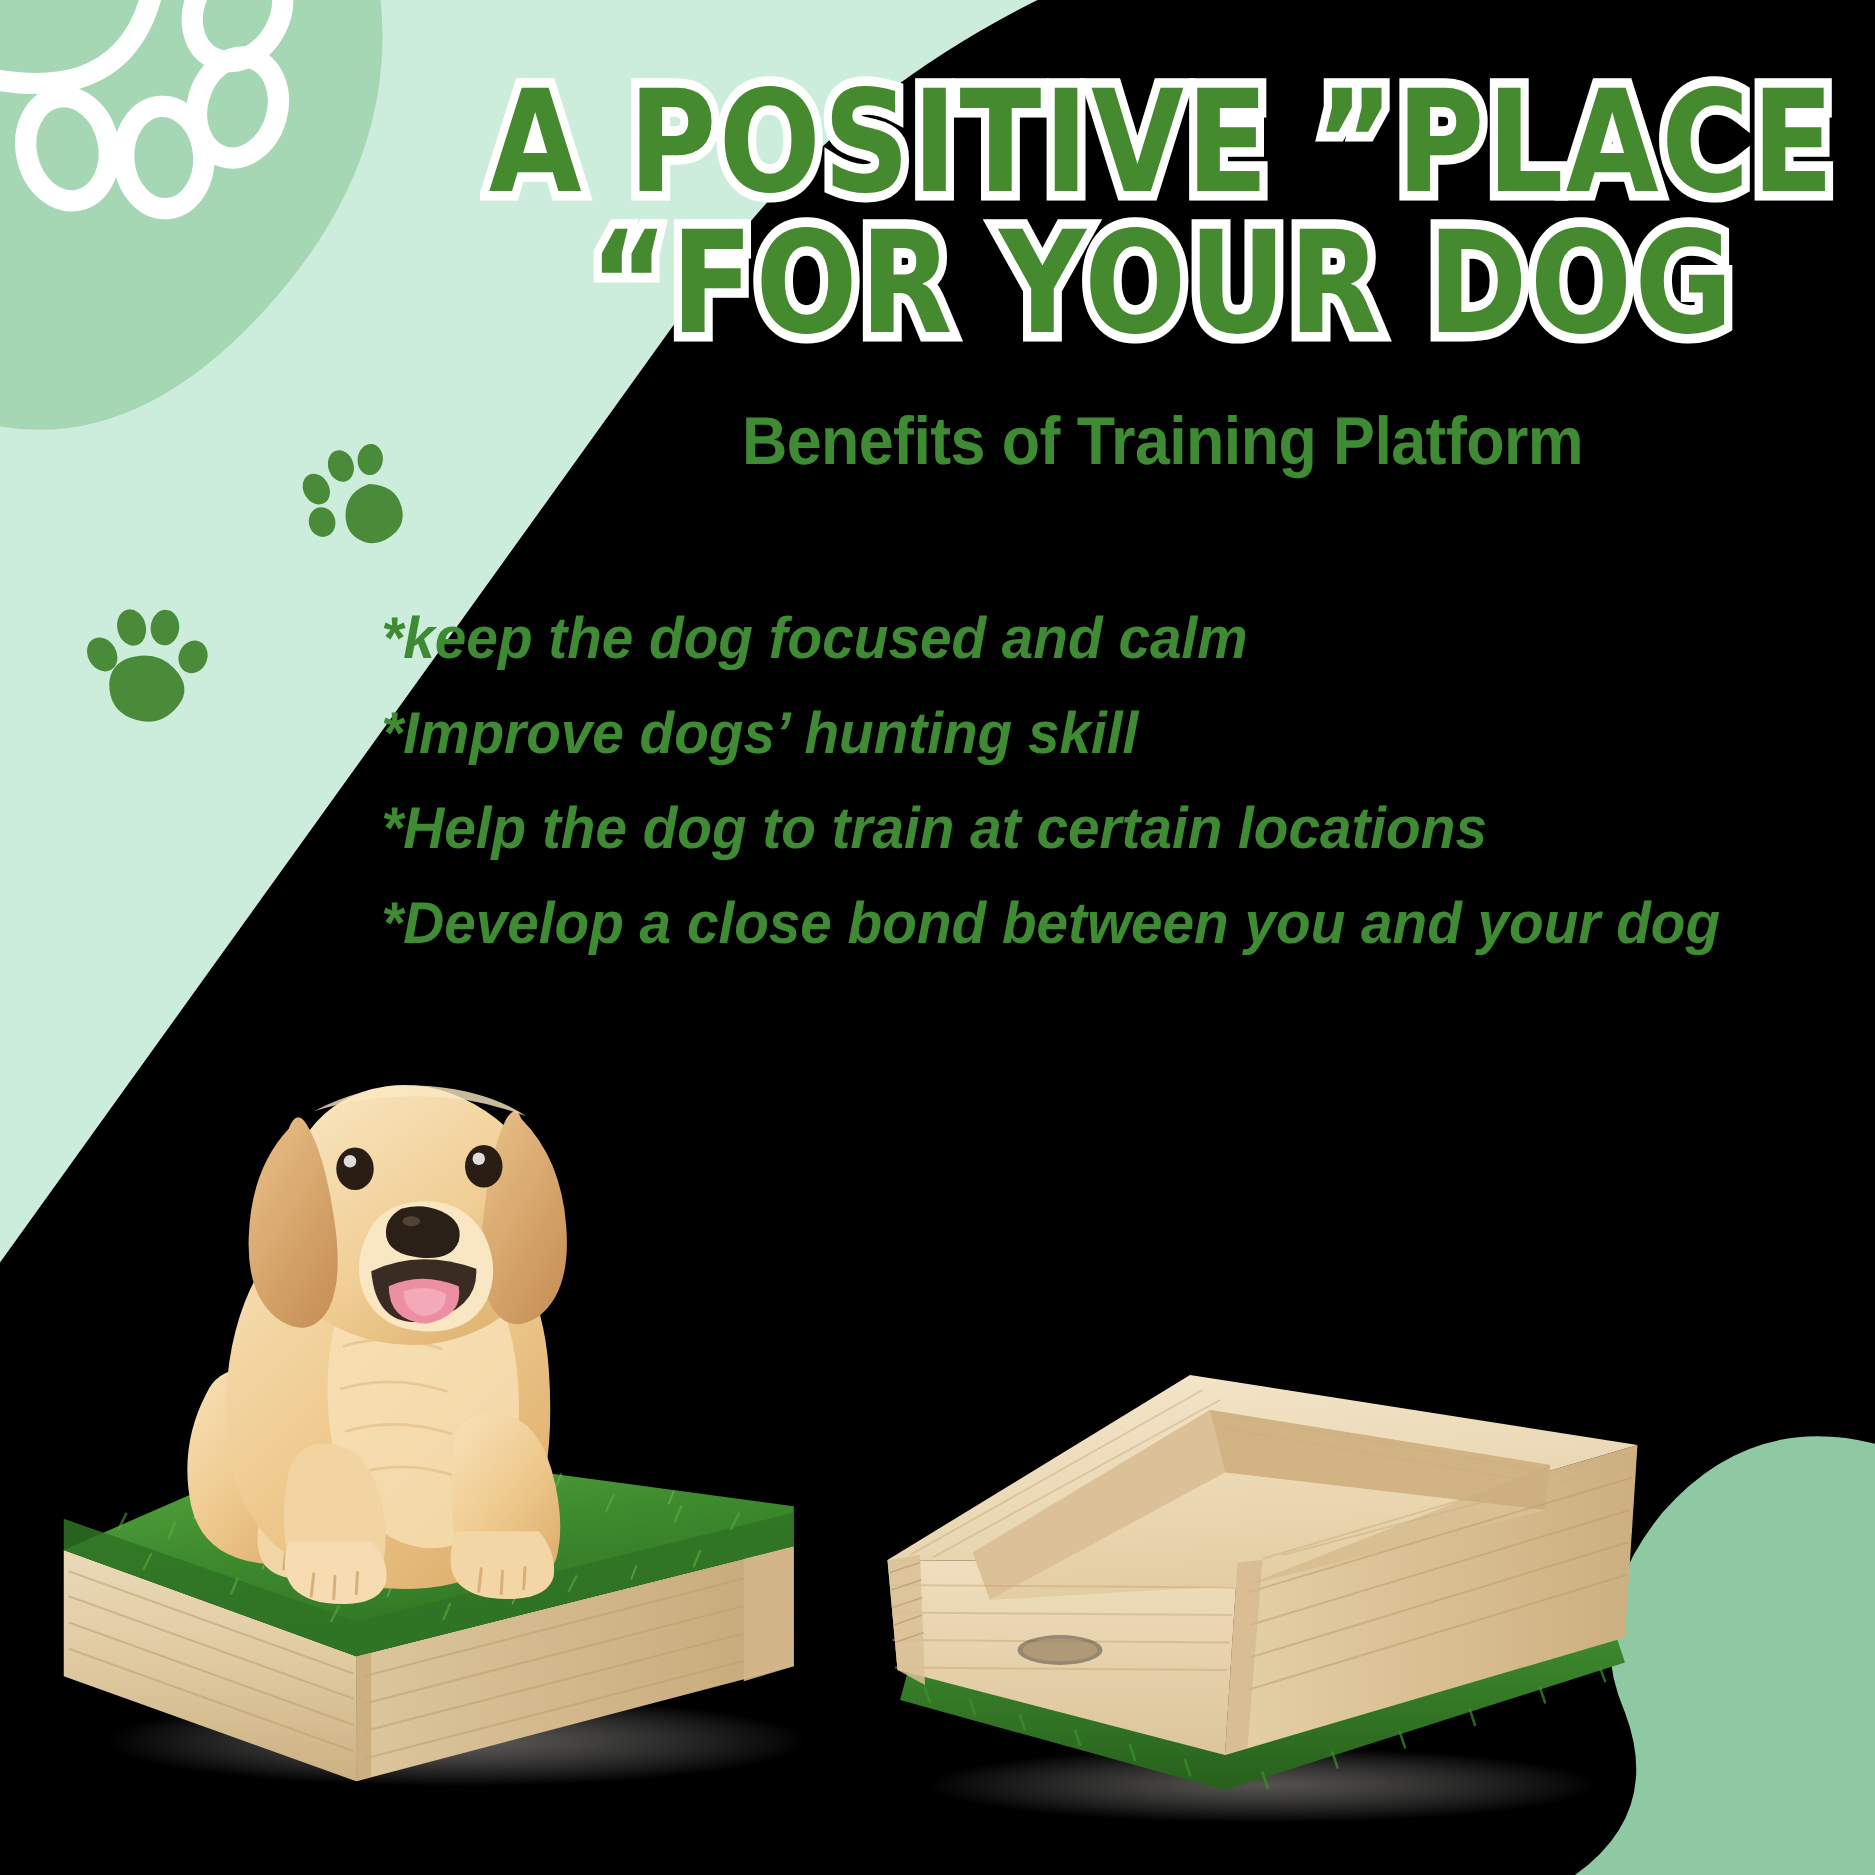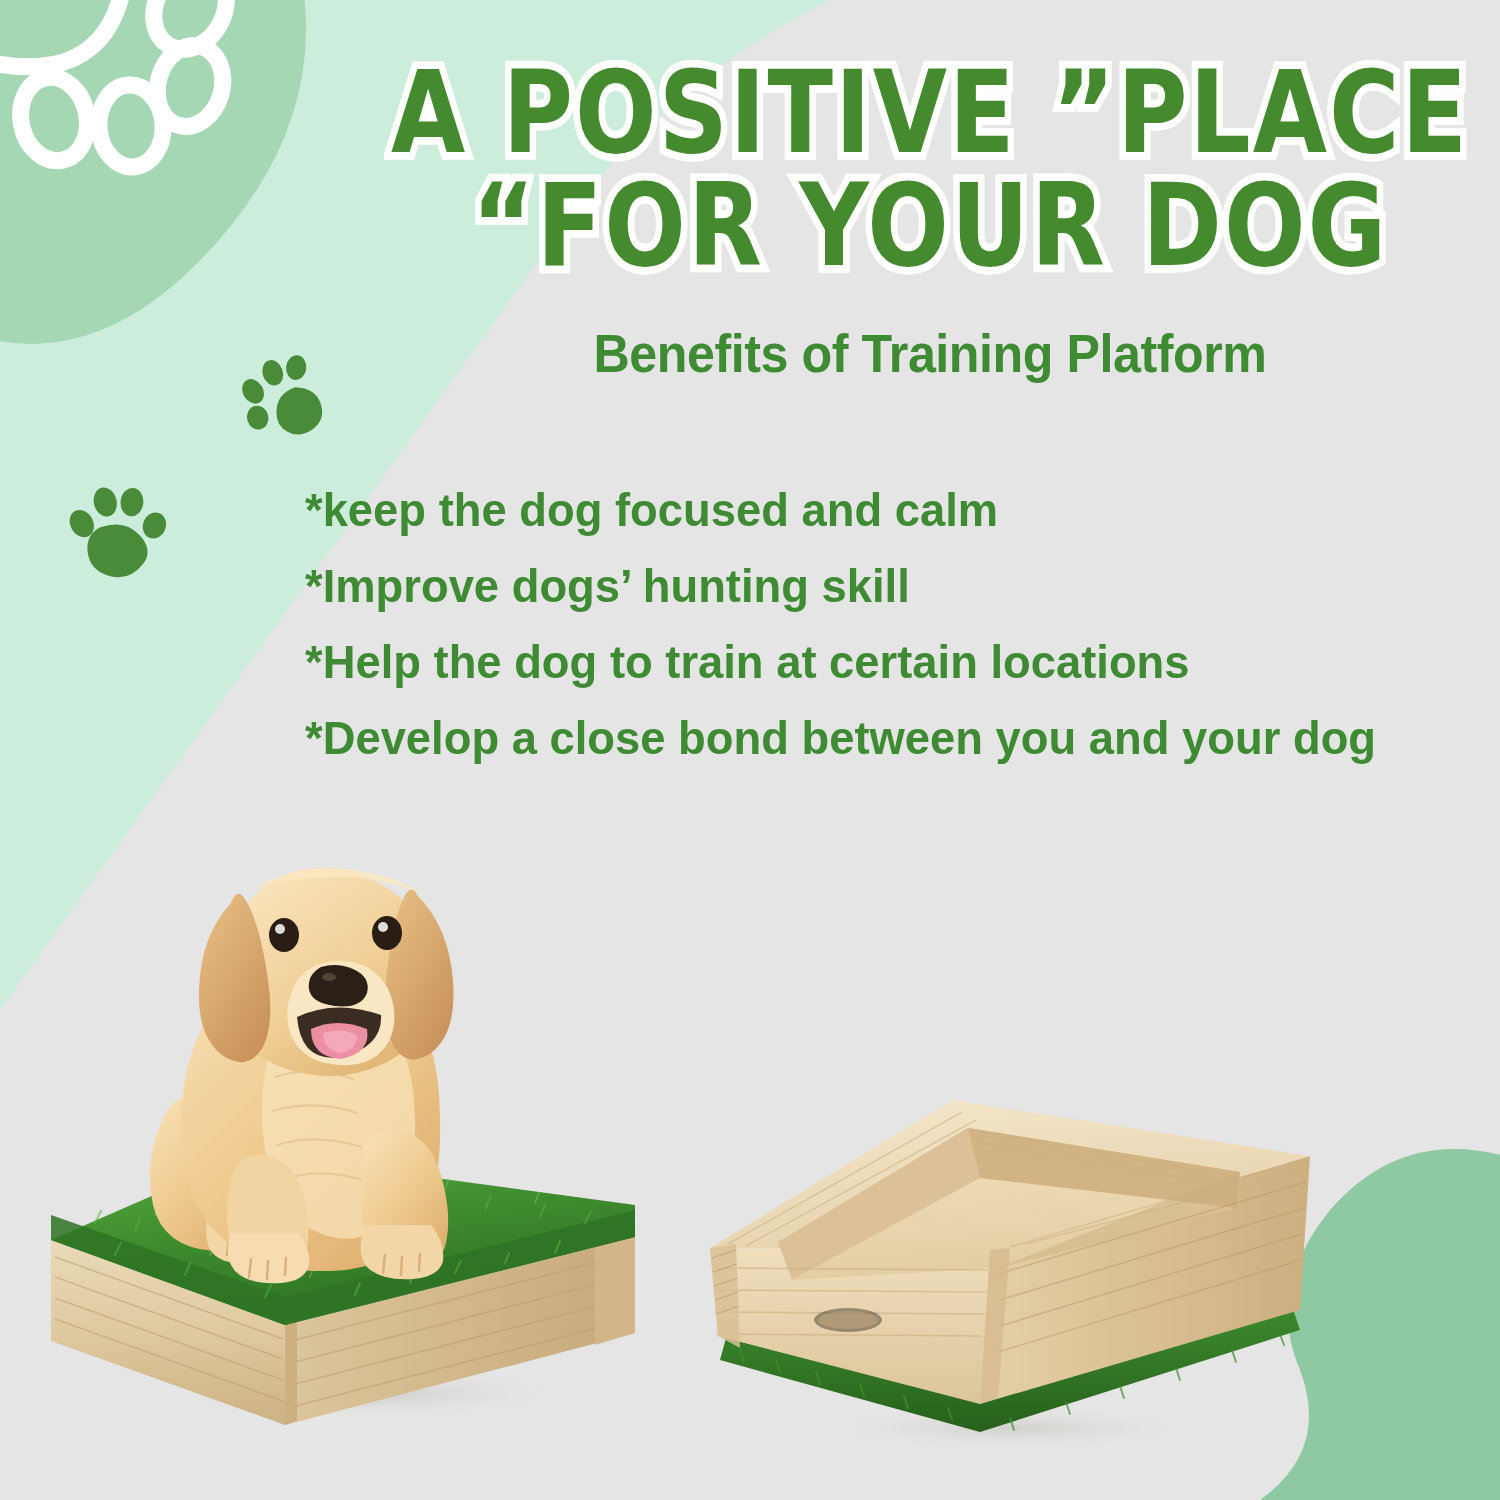--- a/index.html
+++ b/index.html
@@ -8,21 +8,21 @@
     background: #ffffff;
   }
   body {
     font-family: "Liberation Sans", sans-serif;
   }
   .canvas {
     position: relative;
     width: 1500px;
     height: 1500px;
     overflow: hidden;
-    background: #e5e5e5;
+    background: #000000;
   }
 
   
   .bg-layer { position: absolute; inset: 0; overflow: hidden; }
   .bg-svg { position: absolute; top: 0; left: 0; width: 1500px; height: 1500px; }
 
   
   .headline {
     position: absolute;
     left: 380px;
@@ -67,20 +67,21 @@
     transform-origin: center center;
   }
 
   
   .benefits {
     position: absolute;
     left: 305px;
     top: 486px;
     width: 1190px;
     z-index: 6;
+    font-style: italic;
   }
   .benefit-item {
     font-family: "Liberation Sans", sans-serif;
     font-weight: 600;
     font-size: 47px;
     line-height: 1.0;
     color: #3E8B34;
     white-space: nowrap;
     margin-bottom: 29px;
     transform: scaleX(0.965);

